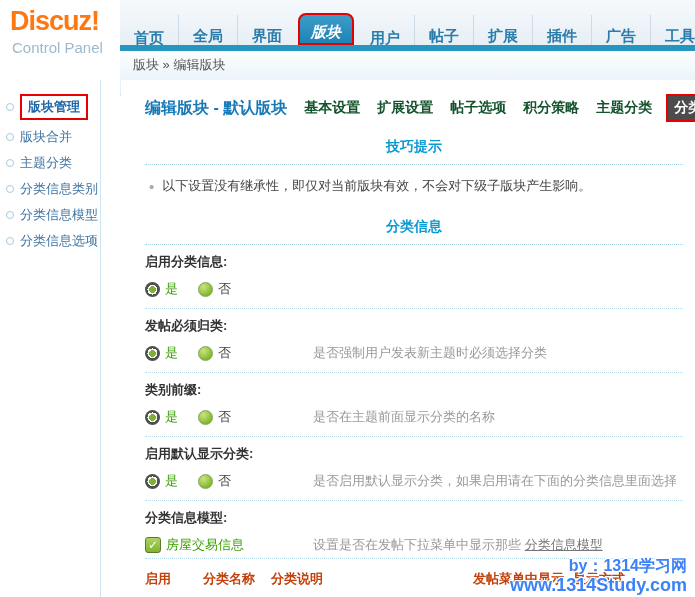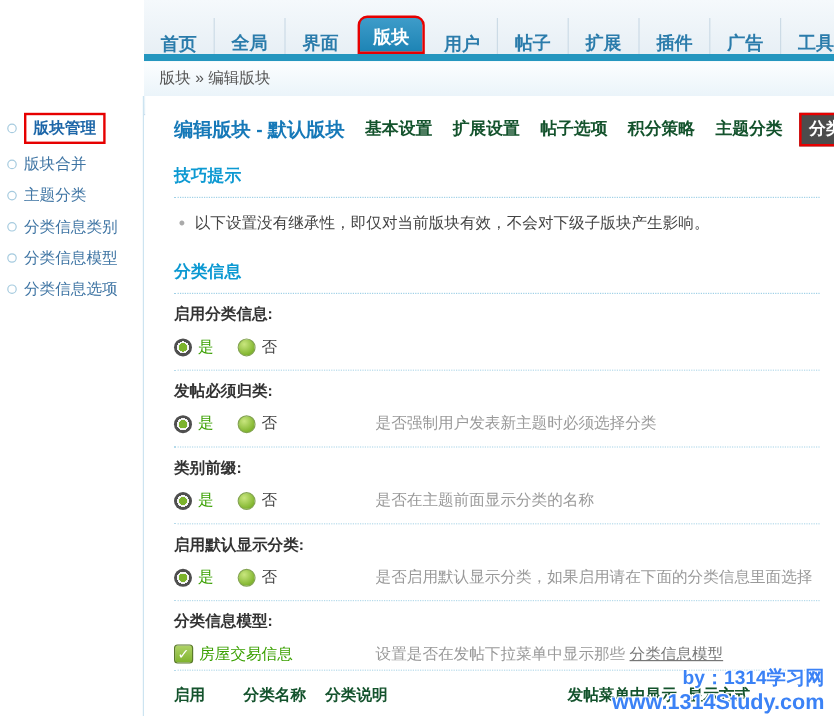--- a/index.html
+++ b/index.html
@@ -12,48 +12,48 @@
   .logo-sub { font-size:15px; color:#9cb9cd; margin-top:3px; padding-left:2px; }
 
   
   .nav { position:absolute; left:120px; top:0; right:0; height:45px;
          background:linear-gradient(#f5f9fc,#e7eff5); display:flex; align-items:flex-end; }
   .nav-item { height:30px; line-height:45px; padding:0 14px; font-size:15px; font-weight:bold;
               color:#2b7cab; cursor:pointer; white-space:nowrap; }
   .nav-item:not(.active) + .nav-item:not(.active) { border-left:1px solid #ccdbe6;font-family:Liberation Mono, monospace; }
   .nav-item.active { height:32px; line-height:34px; margin:0 2px; padding:0 11px;
                      background:linear-gradient(#3e9cc9,#1d84b5); color:#fff;
-                     border:2px solid #e60000; border-radius:8px 8px 0 0; }
+                     border:2px solid #e60000; border-radius:8px 8px 0 0;font-style:italic; }
 
   .teal-bar { position:absolute; left:120px; top:45px; right:0; height:6px; background:#2496bf; }
   .breadcrumb { position:absolute; left:120px; top:51px; right:0; height:45px; line-height:28px;
                 background:linear-gradient(#fcfeff,#e2eff7); border-bottom:1px solid #cadded;
                 color:#555; font-size:13px; padding-left:13px; }
 
   
-  .sidebar { position:absolute; left:0; top:80px; width:120px; bottom:0; background:#fff;
+  .sidebar { position:absolute; left:0; top:80px; width:101px; bottom:0; background:#fff;
              border-right:1px solid #cde4f1; padding-top:10px;font-family:Liberation Mono, monospace; }
   .side-item { display:flex; align-items:center; padding:4px 0 4px 6px; font-size:13px;
                color:#3e74a3; cursor:pointer; }
   .bullet { width:8px; height:8px; border-radius:50%; border:1px solid #a6cbdf; background:#fff;
             margin-right:6px; flex-shrink:0; }
   .side-label { white-space:nowrap; }
   .side-item.active .side-label { font-weight:bold; color:#1c66a8;
             border:2px solid #e60000; padding:2px 6px; }
 
   
   .main { position:absolute; left:121px; top:80px; right:0; bottom:0; background:#fff;
           padding:14px 12px 0 24px; overflow:hidden; }
   .title-row { display:flex; align-items:center; margin-bottom:6px; }
   .page-title { font-size:16px; font-weight:bold; color:#1679b8; white-space:nowrap; }
   .tab { margin-left:17px; font-size:14px; font-weight:bold; color:#14532d; cursor:pointer; white-space:nowrap; }
   .tab.active { background:#4c4c4c; color:#fff; padding:3px 6px; border:2px solid #e60000; margin-left:14px; }
 
   .sec-head { font-size:14px; font-weight:bold; color:#0c99d2; padding:10px 0 8px;
-              border-bottom:1px dotted #9fd0e6; }
+              border-bottom:1px dotted #9fd0e6;text-align:center; }
   .tip-line { display:flex; align-items:center; padding:12px 0 13px; font-size:13px; color:#444; }
   .tip-bullet { color:#aaa; font-size:15px; margin:0 8px 0 4px; }
 
   .group { border-bottom:1px dotted #b5daea; padding:8px 0 9px; }
   .setting-label { font-size:13px; font-weight:bold; color:#333; margin-bottom:8px; }
   .ctrl-row { display:flex; align-items:center; min-height:20px; }
   .controls { width:168px; flex-shrink:0; display:flex; align-items:center; }
   .opt { display:inline-flex; align-items:center; cursor:pointer; margin-right:20px; }
   .radio-on { width:15px; height:15px; border-radius:50%; margin-right:5px;
       background:radial-gradient(circle,#7cb32c 0 3.5px,#f4f4f4 3.5px 5px,#4f4f4f 5px 7.5px); }
@@ -64,34 +64,38 @@
   .desc { color:#999; font-size:13px; }
 
   .cb { width:16px; height:16px; border-radius:3px; border:1px solid #5a7a2a;
         background:linear-gradient(#aed266,#7fb32d); color:#fff; font-size:12px;
         line-height:14px; text-align:center; display:inline-block; flex-shrink:0; }
   .model-label { color:#3aa000; font-size:13px; margin-left:5px; }
   .link { color:#777; text-decoration:underline; cursor:pointer; }
 
   
   .tbl-head, .tbl-row { display:grid; grid-template-columns:58px 68px 202px 100px 1fr; align-items:center; }
-  .tbl-head { padding:11px 0 6px; font-size:13px; font-weight:bold; color:#14532d; }
+  .tbl-head { padding:11px 0 6px; font-size:13px; font-weight:bold; color:#c2410c; }
   .tbl-row { padding:9px 0 12px; font-size:13px; color:#555; border-bottom:1px dotted #b5daea; }
 
   
   .watermark { position:absolute; right:8px; bottom:1px; text-align:right; font-weight:bold;
         color:#3b82f6; text-shadow:-1px -1px 0 #fff,1px -1px 0 #fff,-1px 1px 0 #fff,1px 1px 0 #fff; }
   .wm1 { font-size:16px; line-height:19px; }
   .wm2 { font-size:18px; line-height:21px; }
 </style>
 </head>
 <body>
 
 <div class="page">
 
+  <div class="logo-area">
+    <div class="logo-title">Discuz!</div>
+    <div class="logo-sub">Control Panel</div>
+  </div>
 
   <div class="nav">
     <div class="nav-item">首页</div>
     <div class="nav-item">全局</div>
     <div class="nav-item">界面</div>
     <div class="nav-item active">版块</div>
     <div class="nav-item">用户</div>
     <div class="nav-item">帖子</div>
     <div class="nav-item">扩展</div>
     <div class="nav-item">插件</div>

